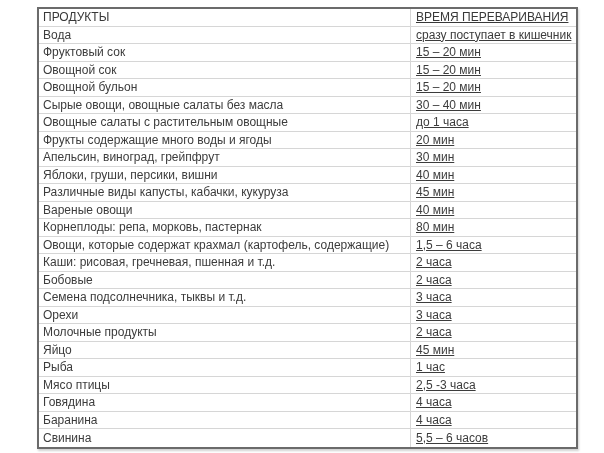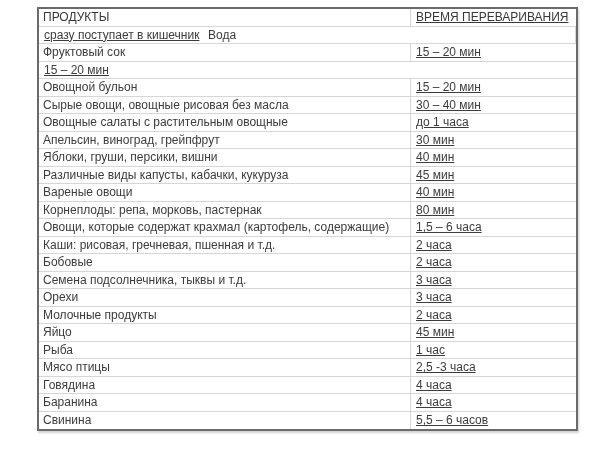--- a/index.html
+++ b/index.html
@@ -64,41 +64,46 @@
 </head>
 <body>
 
 <div class="table-wrap">
   <div class="row header-row">
     <div class="cell cell-product">ПРОДУКТЫ</div>
     <div class="cell cell-time">ВРЕМЯ ПЕРЕВАРИВАНИЯ</div>
   </div>
   <div>
       <div class="row">
+        <div class="cell cell-product">Вода</div>
         <div class="cell cell-time">сразу поступает в кишечник</div>
-        <div class="cell cell-product">Вода</div>
       </div>
       <div class="row">
         <div class="cell cell-product">Фруктовый сок</div>
         <div class="cell cell-time">15 – 20 мин</div>
       </div>
       <div class="row">
+        <div class="cell cell-product">Овощной сок</div>
         <div class="cell cell-time">15 – 20 мин</div>
       </div>
       <div class="row">
         <div class="cell cell-product">Овощной бульон</div>
         <div class="cell cell-time">15 – 20 мин</div>
       </div>
       <div class="row">
-        <div class="cell cell-product">Сырые овощи, овощные рисовая без масла</div>
+        <div class="cell cell-product">Сырые овощи, овощные салаты без масла</div>
         <div class="cell cell-time">30 – 40 мин</div>
       </div>
       <div class="row">
         <div class="cell cell-product">Овощные салаты с растительным овощные</div>
         <div class="cell cell-time">до 1 часа</div>
+      </div>
+      <div class="row">
+        <div class="cell cell-product">Фрукты содержащие много воды и ягоды</div>
+        <div class="cell cell-time">20 мин</div>
       </div>
       <div class="row">
         <div class="cell cell-product">Апельсин, виноград, грейпфрут</div>
         <div class="cell cell-time">30 мин</div>
       </div>
       <div class="row">
         <div class="cell cell-product">Яблоки, груши, персики, вишни</div>
         <div class="cell cell-time">40 мин</div>
       </div>
       <div class="row">

